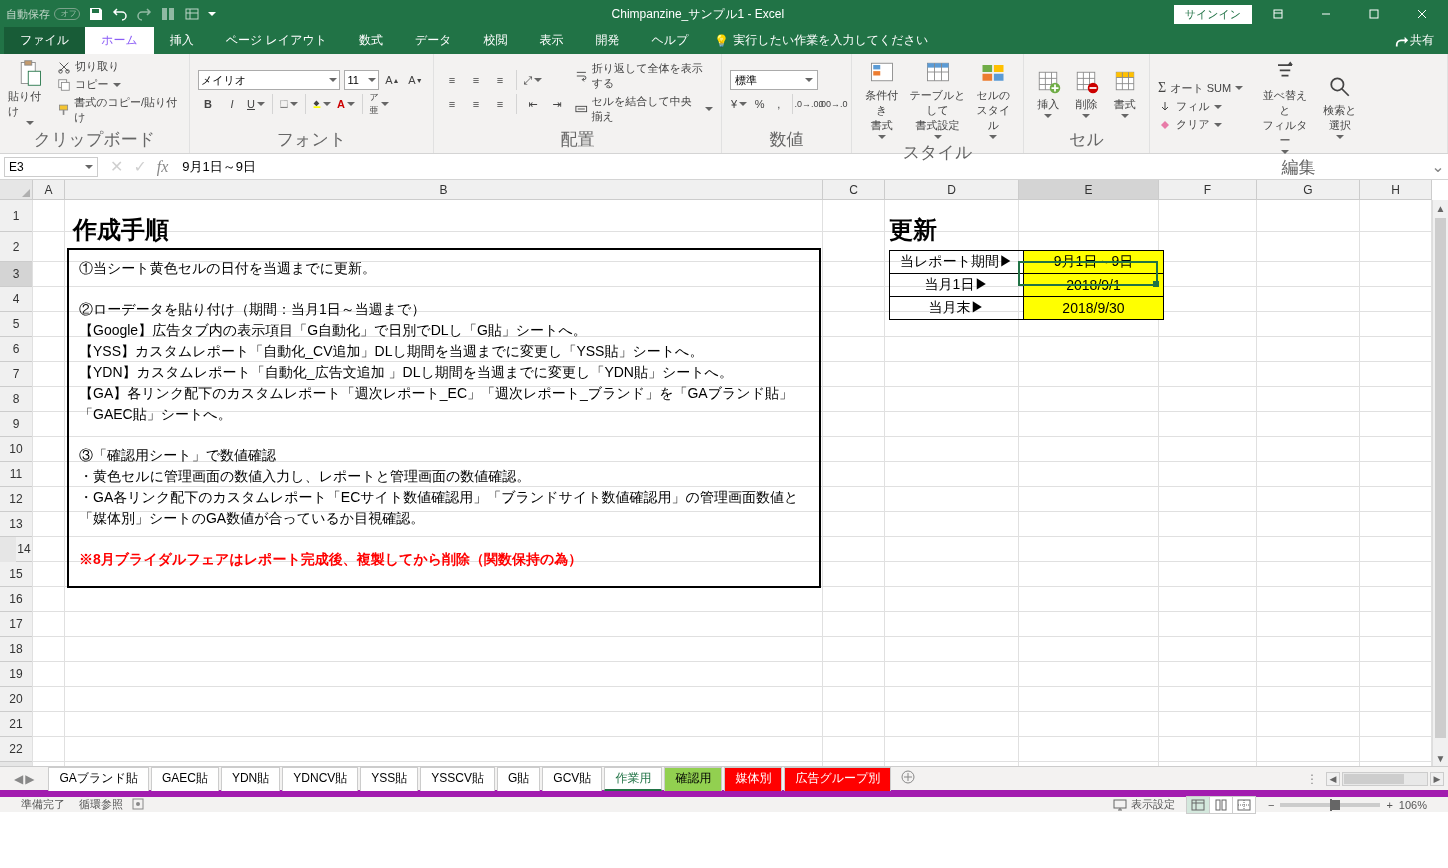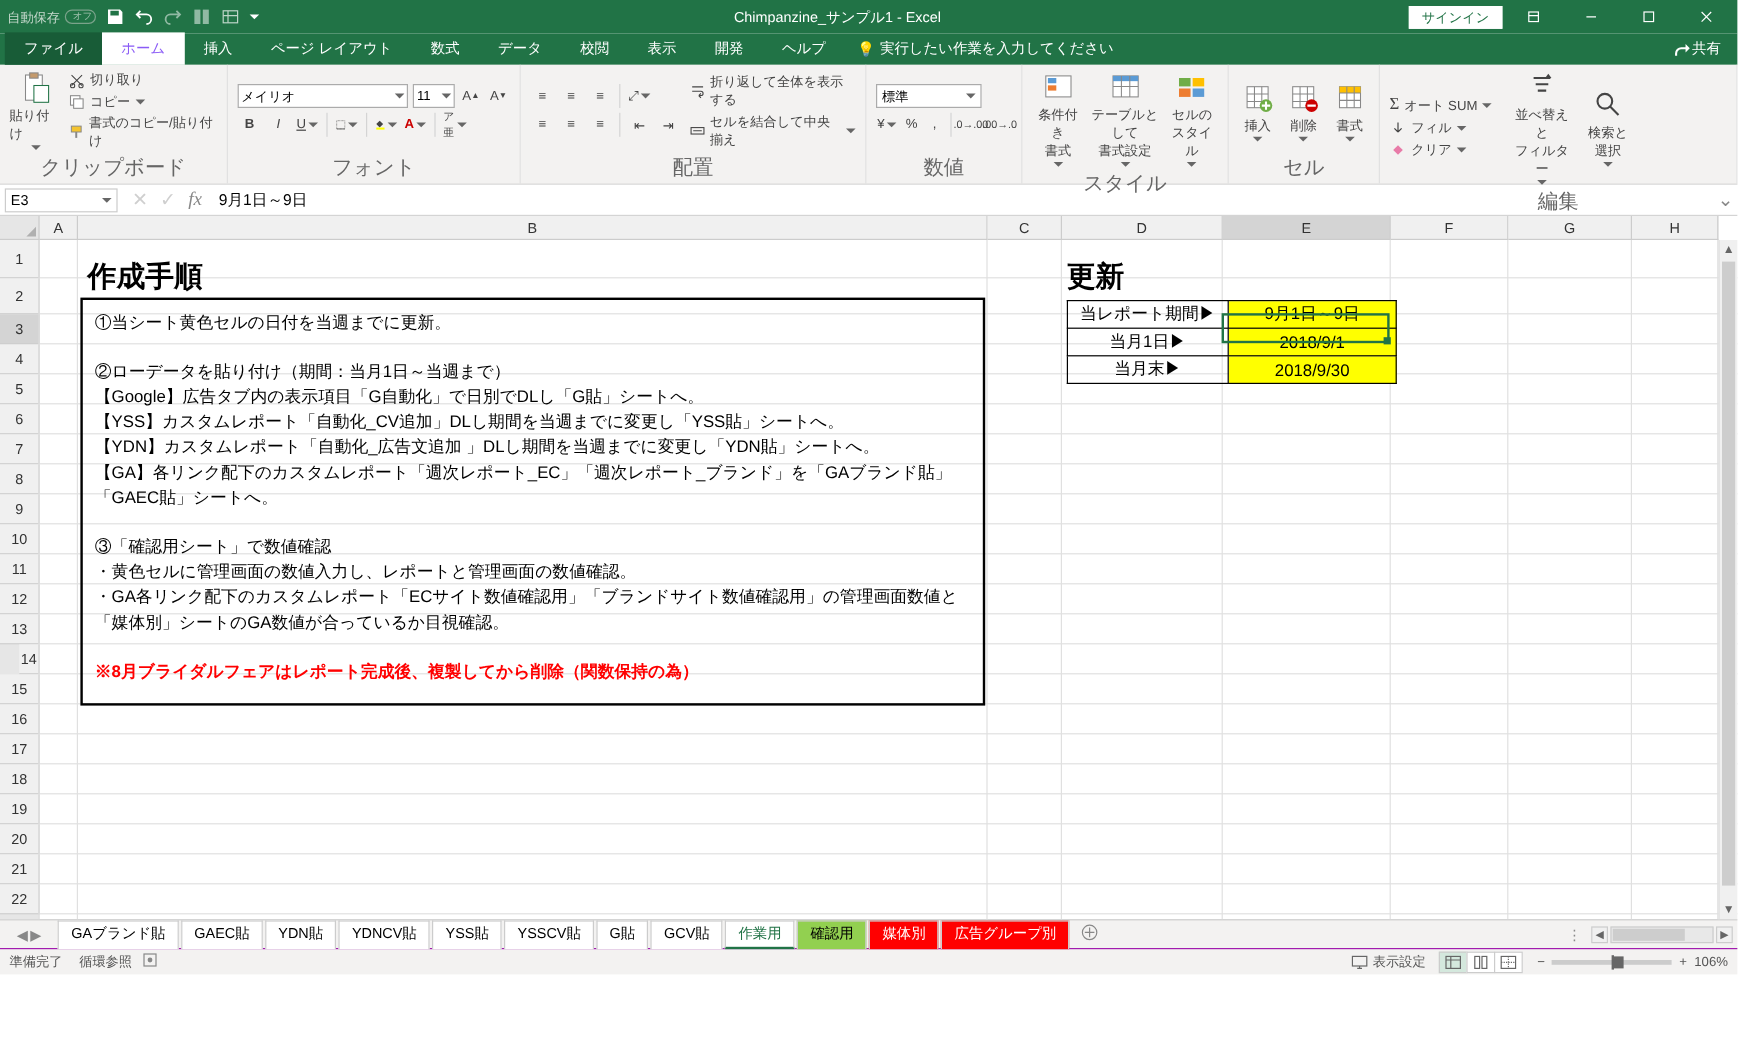--- a/index.html
+++ b/index.html
@@ -84,21 +84,21 @@
 .st-tab.green{background:#92d050;}
 .st-tab.red{background:#ff0000;color:#fff;}
 .st-tab.active{background:#fff;border-bottom:2px solid #217346;color:#217346;}
 .st-add{padding:0 8px;color:#666;}
 .st-add svg{width:14px;height:14px;}
 .hscroll{margin-left:auto;display:flex;align-items:center;gap:2px;padding-right:4px;}
 .hscroll-track{width:86px;height:14px;background:#e8e8e8;border:1px solid #ccc;position:relative;}
 .hscroll-track .thumb{position:absolute;left:1px;top:1px;bottom:1px;width:60px;background:#cdcdcd;}
 .hscroll .arr{width:14px;height:14px;border:1px solid #ccc;display:flex;align-items:center;justify-content:center;font-size:9px;color:#666;background:#f0f0f0;}
 
-.status-bar{height:22px;background:#f3f2f1;border-top:1px solid #a21caf;display:flex;align-items:center;font-size:11px;padding:0 8px;color:#555;}
+.status-bar{height:22px;background:#f3f2f1;border-top:7px solid #a21caf;display:flex;align-items:center;font-size:11px;padding:0 21px;color:#555;}
 .status-bar .sp{flex:1;}
 .view-btn{width:24px;height:18px;border:1px solid #ccc;margin-left:-1px;display:flex;align-items:center;justify-content:center;background:#fff;}
 .view-btn.active{background:#d4e8dd;}
 .zoom{display:flex;align-items:center;gap:6px;margin-left:12px;}
 .zoom-track{width:100px;height:4px;background:#ccc;position:relative;}
 .zoom-track::after{content:"";position:absolute;left:50%;top:-4px;width:2px;height:12px;background:#666;}
 .zoom-thumb{position:absolute;left:52px;top:-3px;width:8px;height:10px;background:#666;}
 
 .chev{width:0;height:0;border-left:4px solid transparent;border-right:4px solid transparent;border-top:4px solid #666;display:inline-block;}
 </style>

